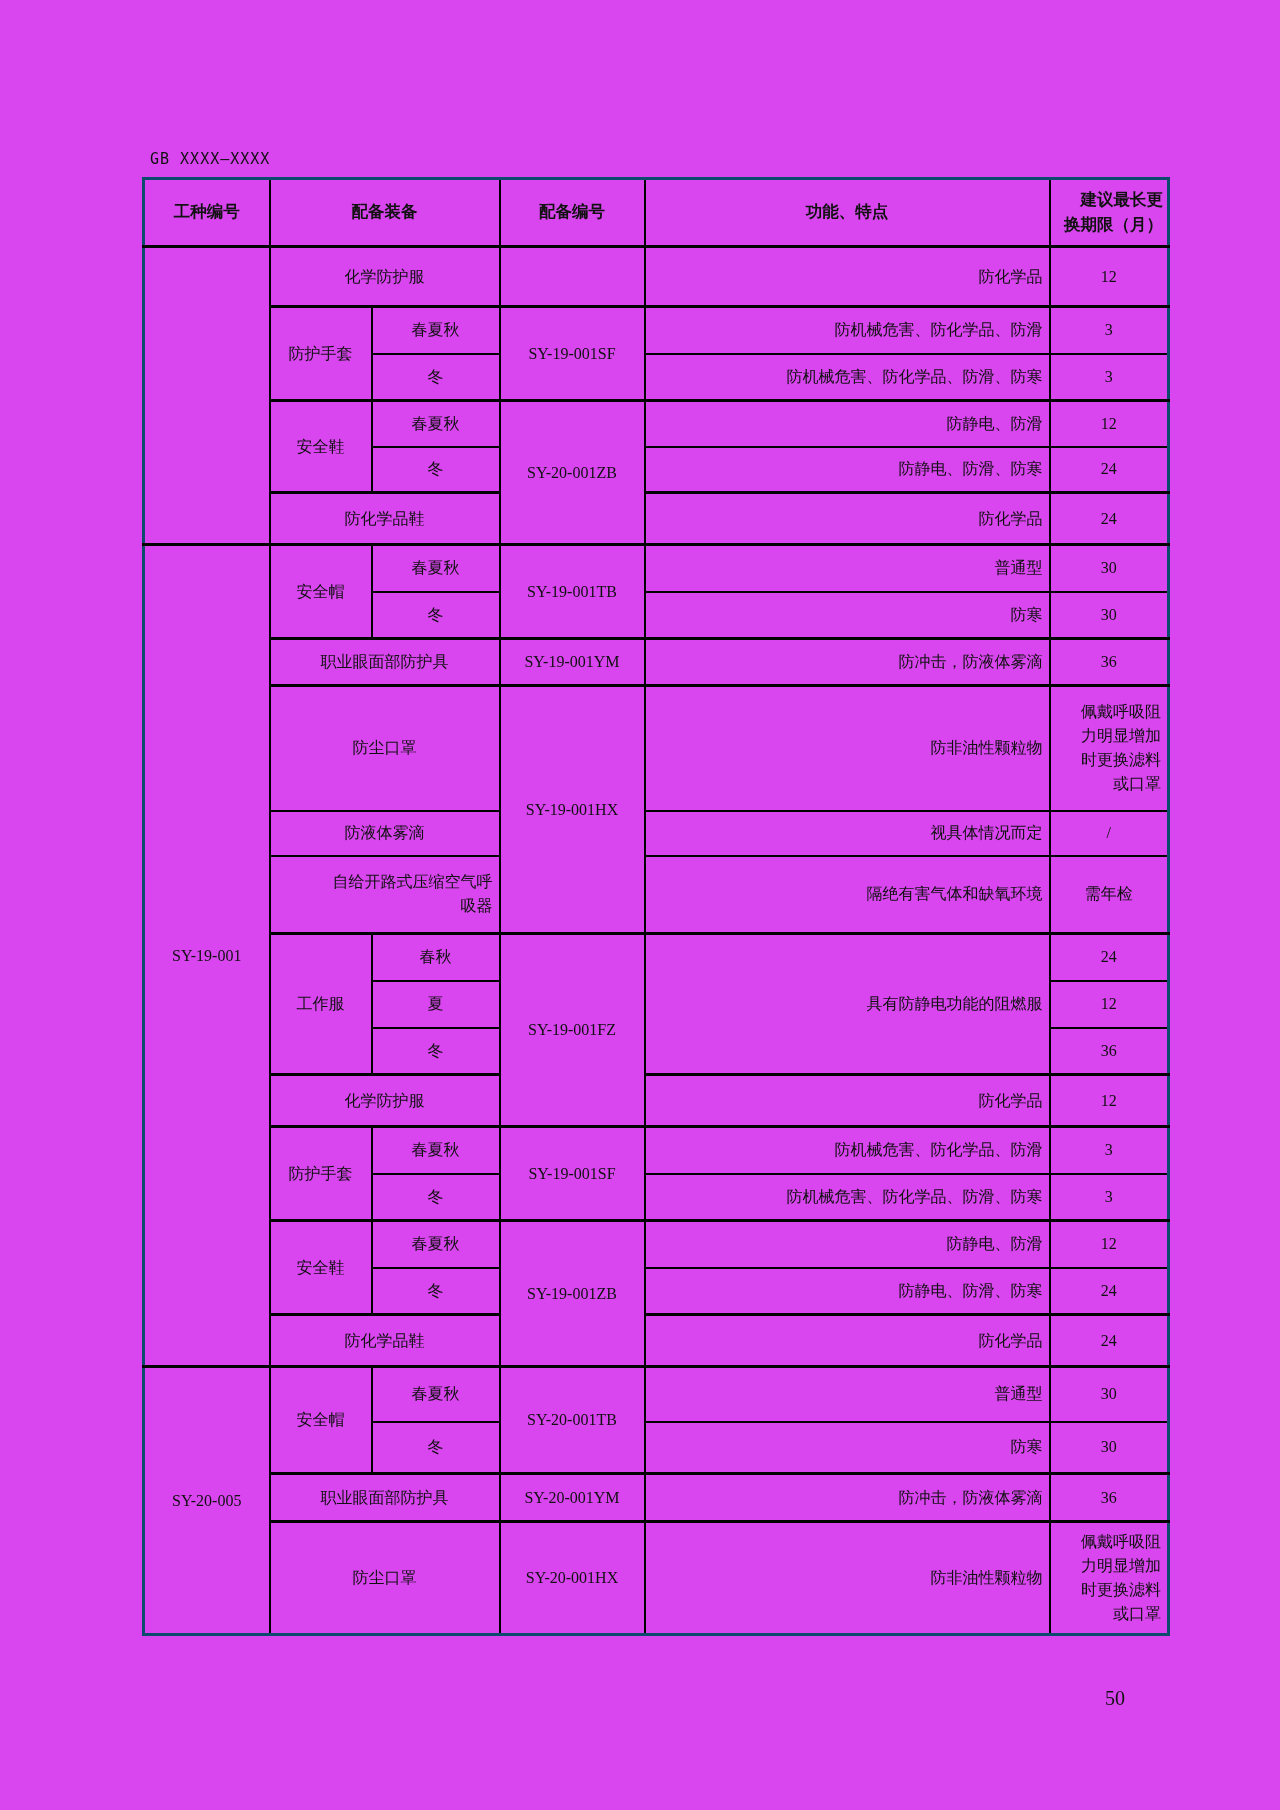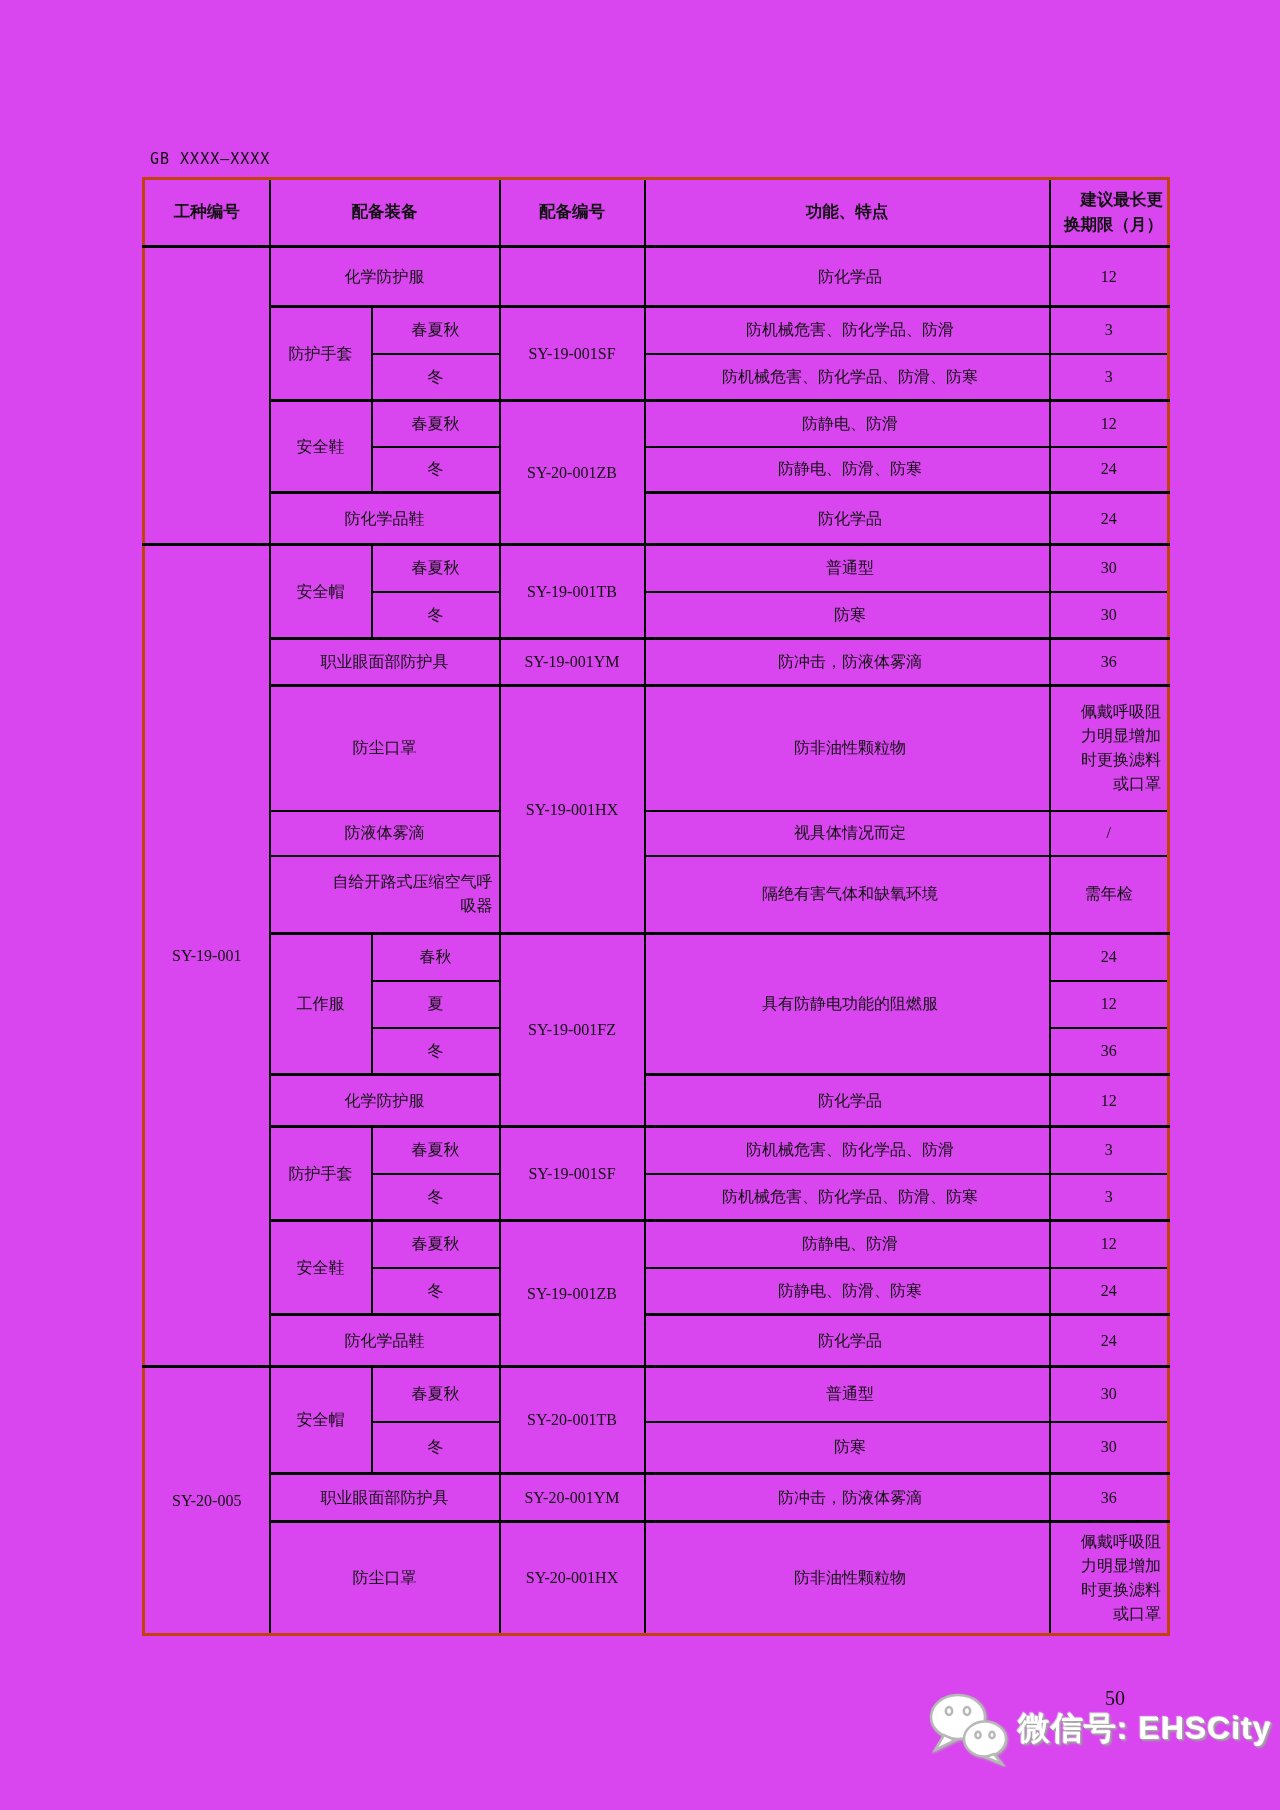--- a/index.html
+++ b/index.html
@@ -1,25 +1,25 @@
 <!DOCTYPE html>
 <html><head>
 <meta charset="utf-8">
 <style>
   html,body{margin:0;padding:0;}
   .page{position:relative;width:1280px;height:1810px;background:#d946ef;overflow:hidden;
         font-family:"Liberation Serif","DejaVu Serif",serif;color:#111;padding-left:29px;}
   .doc-code{position:absolute;left:150px;top:150px;font-family:"DejaVu Sans Mono",monospace;
             font-size:15px;letter-spacing:1px;color:#111;}
   table.ppe{position:absolute;left:142px;top:177px;width:1025px;border-collapse:collapse;
-            table-layout:fixed;border:3px solid #c2410c;}
+            table-layout:fixed;border:3px solid #0c4a6e;}
   td,th{border:2px solid #000;text-align:center;vertical-align:middle;
         padding:2px 6px;font-size:16px;line-height:1.5;color:#111;overflow:hidden;}
   th{font-weight:bold;font-size:16.5px;border-bottom:3px solid #000;padding:2px 4px;}
-  td.feat{text-align:center;padding-left:12px;}
+  td.feat{text-align:right;padding-left:12px;}
   .pre{white-space:pre-line;text-align:right;}
   tr.gt>td{border-top-width:3px;}
   tr.st>td{border-top-width:3px;}
   .r45{height:45px}.r46{height:46px}.r47{height:47px}.r48{height:48px}
   .r52{height:52px}.r55{height:55px}.r60{height:60px}.r78{height:78px}
   .r113{height:113px}.r125{height:125px}
   thead tr{height:68px}
   .page-number{position:absolute;left:1105px;top:1687px;font-size:20px;color:#111;}
   .watermark{position:absolute;left:928px;top:1692px;display:flex;align-items:center;gap:10px;}
   .wm-icon{filter:drop-shadow(1.5px 1.5px 1px #ababab);}
@@ -207,29 +207,14 @@
         <td class="pre">佩戴呼吸阻
 力明显增加
 时更换滤料
 或口罩</td>
       </tr>
     </tbody>
   </table>
 
   <div class="page-number">50</div>
 
-  <div class="watermark">
-    <svg class="wm-icon" width="80" height="74" viewBox="0 0 80 74">
-      <g fill="#ffffff" stroke="#b8b8b8" stroke-width="2.5">
-        <ellipse cx="30" cy="25" rx="27" ry="22"></ellipse>
-        <path d="M16 43 L7 58 L27 48 Z"></path>
-        <ellipse cx="21" cy="19" rx="3.2" ry="4"></ellipse>
-        <ellipse cx="39" cy="19" rx="3.2" ry="4"></ellipse>
-        <ellipse cx="57" cy="47" rx="21" ry="17.5"></ellipse>
-        <path d="M66 62 L74 72 L57 65 Z"></path>
-        <ellipse cx="50" cy="43" rx="2.6" ry="3.2"></ellipse>
-        <ellipse cx="64" cy="43" rx="2.6" ry="3.2"></ellipse>
-      </g>
-    </svg>
-    <span class="wm-text">微信号: EHSCity</span>
-  </div>
 
 </div>
 
 </body></html>

